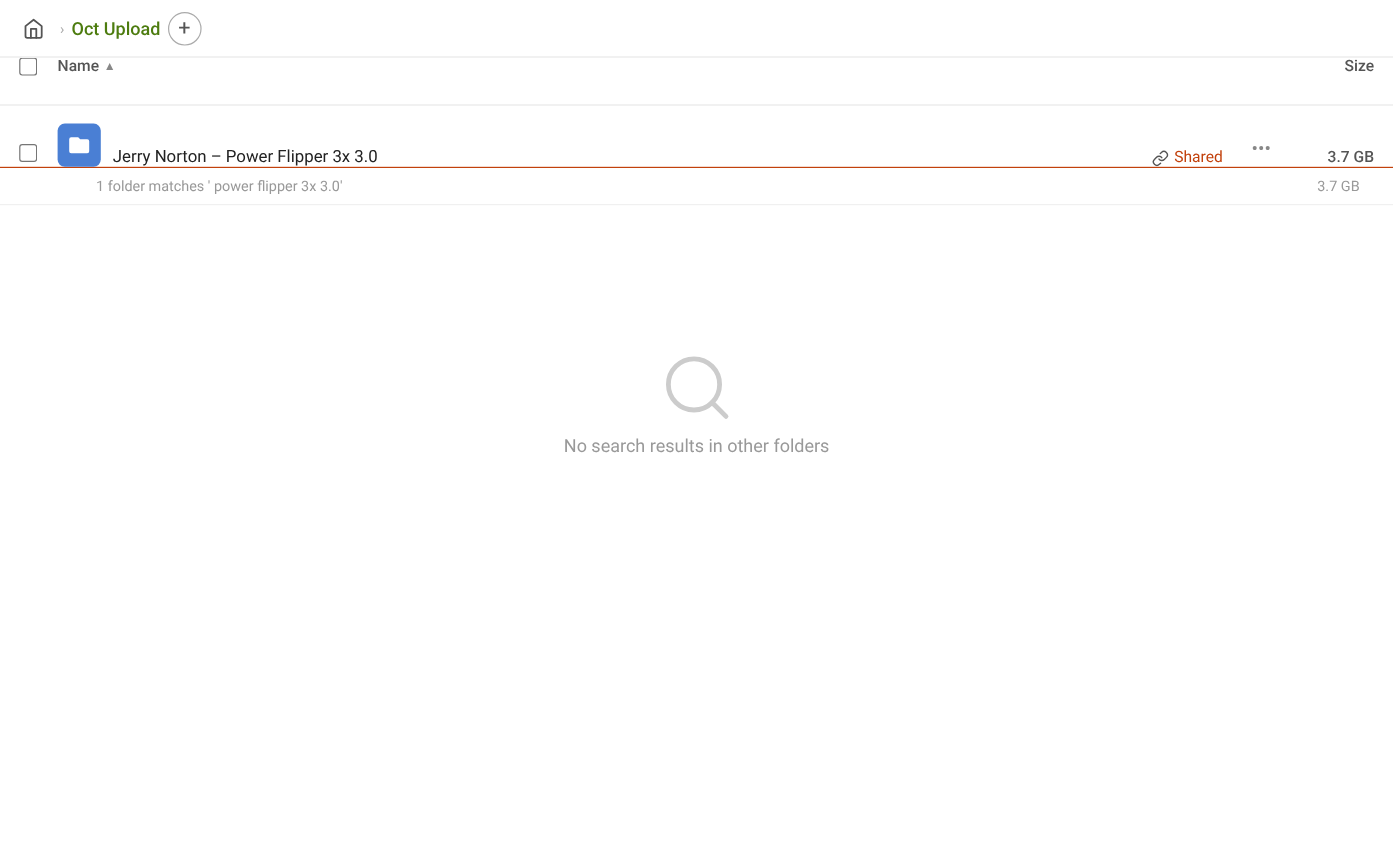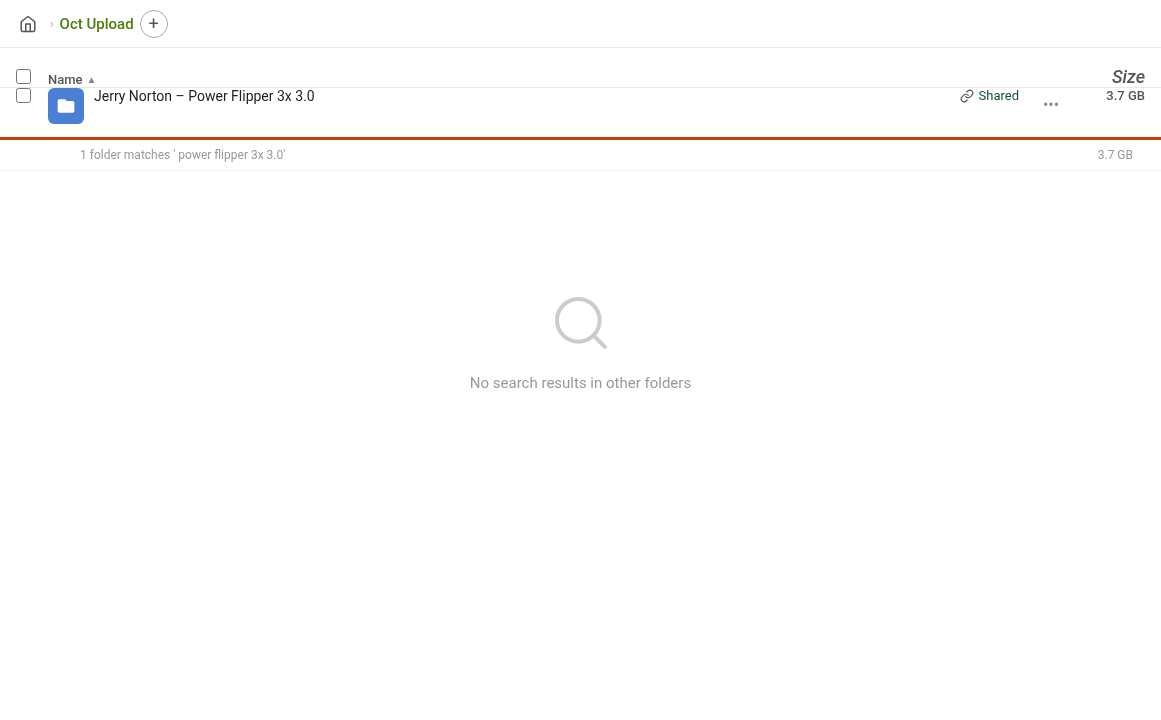--- a/index.html
+++ b/index.html
@@ -62,21 +62,21 @@
       background: #fff;
       cursor: pointer;
       color: #555;
       font-size: 18px;
       line-height: 1;
     }
 
     
     .table-header {
       display: flex;
-      align-items: flex-end;
+      align-items: flex-start;
       padding: 0 16px;
       height: 40px;
       border-bottom: 1px solid #e8e8e8;
     }
 
     .col-checkbox {
       width: 32px;
       flex-shrink: 0;
     }
 
@@ -93,34 +93,33 @@
     }
 
     .col-name .sort-arrow {
       font-size: 10px;
       color: #888;
     }
 
     .col-size {
       width: 80px;
       text-align: right;
-      font-size: 18px;
-      color: #555;
-      font-weight: 500;
-      cursor: pointer;
-      font-style: italic;
+      font-size: 13px;
+      color: #555;
+      font-weight: 500;
+      cursor: pointer;
     }
 
     
     .file-row {
       display: flex;
-      align-items: flex-start;
+      align-items: flex-end;
       padding: 0 16px;
       height: 52px;
-      border-bottom: 3px solid #c2410c;
+      border-bottom: 1px solid #c2410c;
       cursor: pointer;
     }
 
     .file-checkbox {
       width: 32px;
       flex-shrink: 0;
     }
 
     .file-icon {
       width: 36px;
@@ -145,21 +144,21 @@
       color: #222;
       white-space: nowrap;
       overflow: hidden;
       text-overflow: ellipsis;
     }
 
     .file-shared {
       display: flex;
       align-items: center;
       gap: 5px;
-      color: #14532d;
+      color: #c2410c;
       font-size: 13px;
       margin-right: 16px;
     }
 
     .file-more {
       width: 32px;
       height: 32px;
       display: flex;
       align-items: center;
       justify-content: center;
@@ -199,21 +198,21 @@
       text-align: right;
     }
 
     
     .empty-state {
       display: flex;
       flex-direction: column;
       align-items: center;
       justify-content: center;
       padding-top: 120px;
-      gap: 16px;
+      gap: 4px;
     }
 
     .empty-icon {
       color: #ccc;
     }
 
     .empty-text {
       font-size: 15px;
       color: #999;
     }

